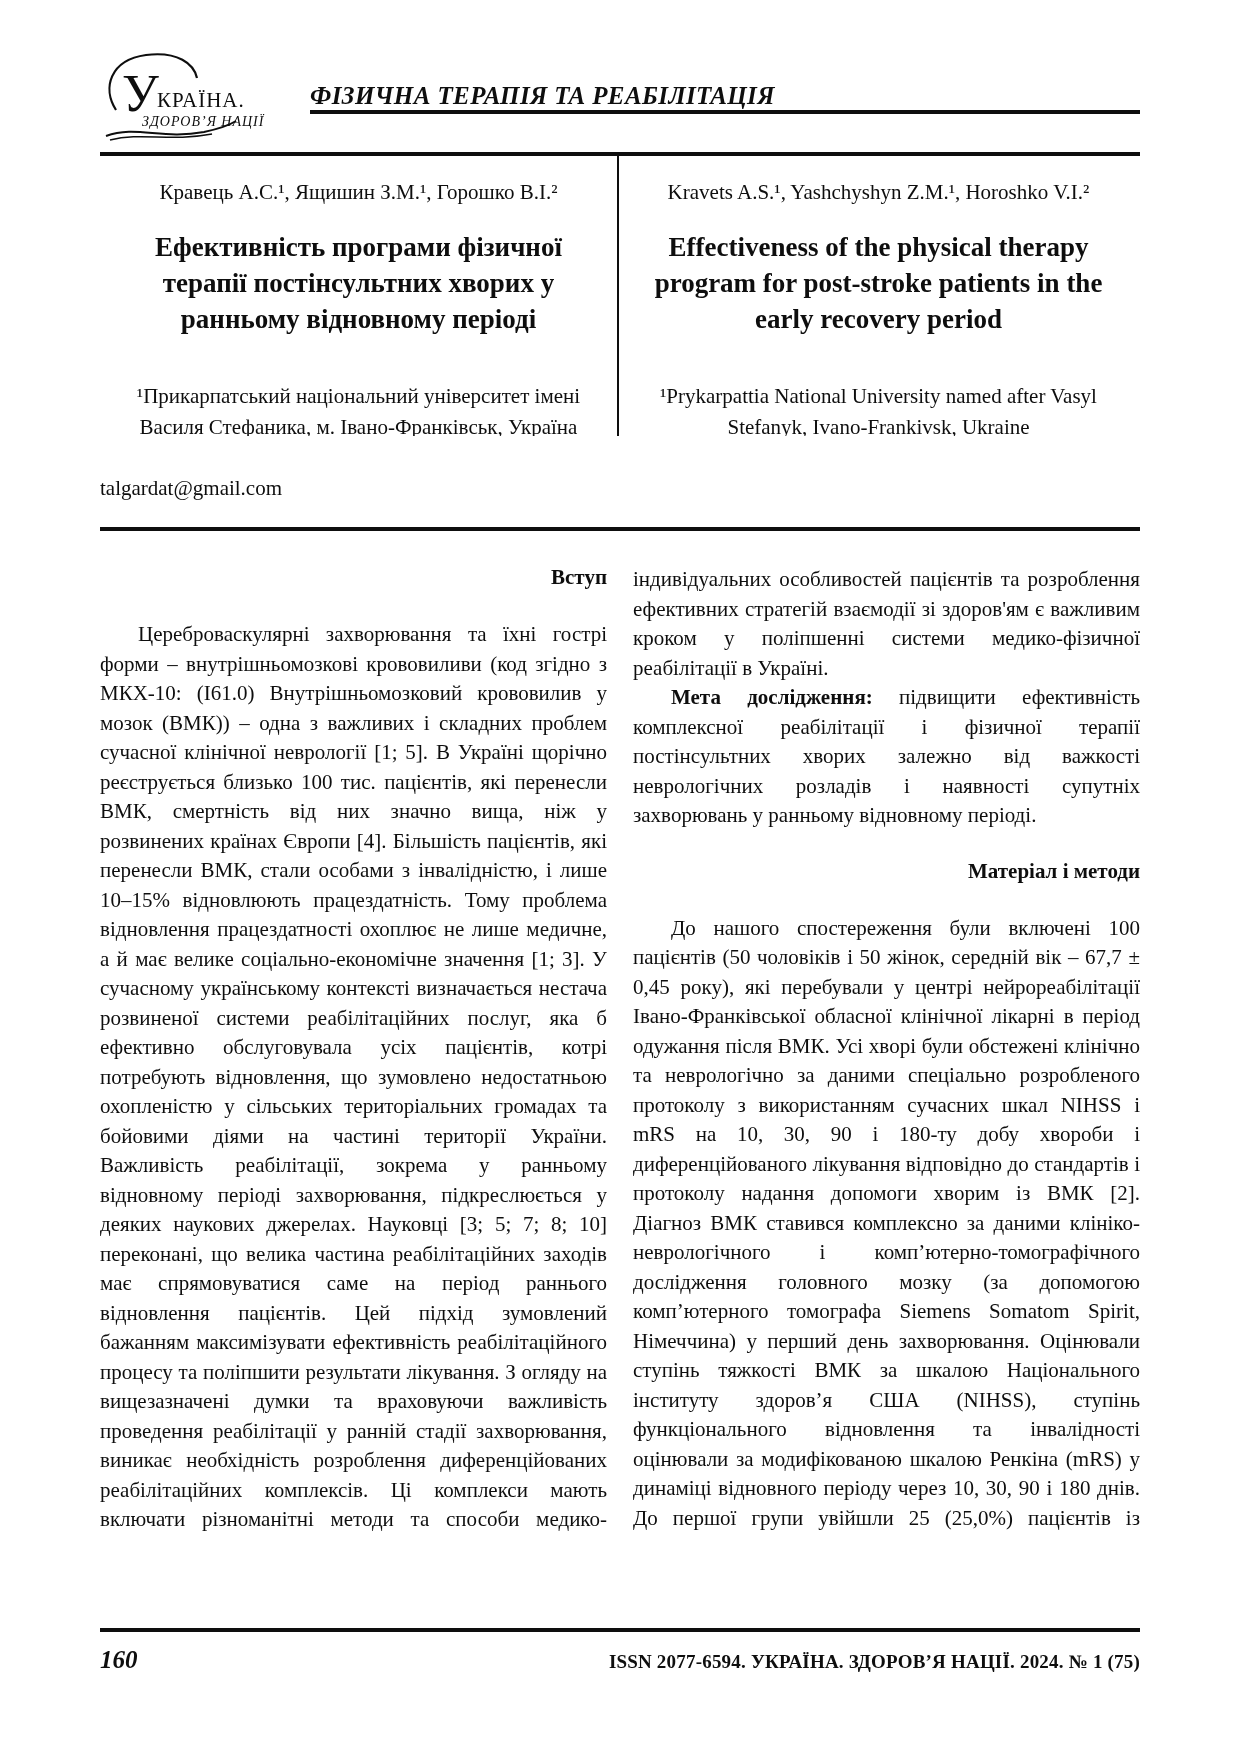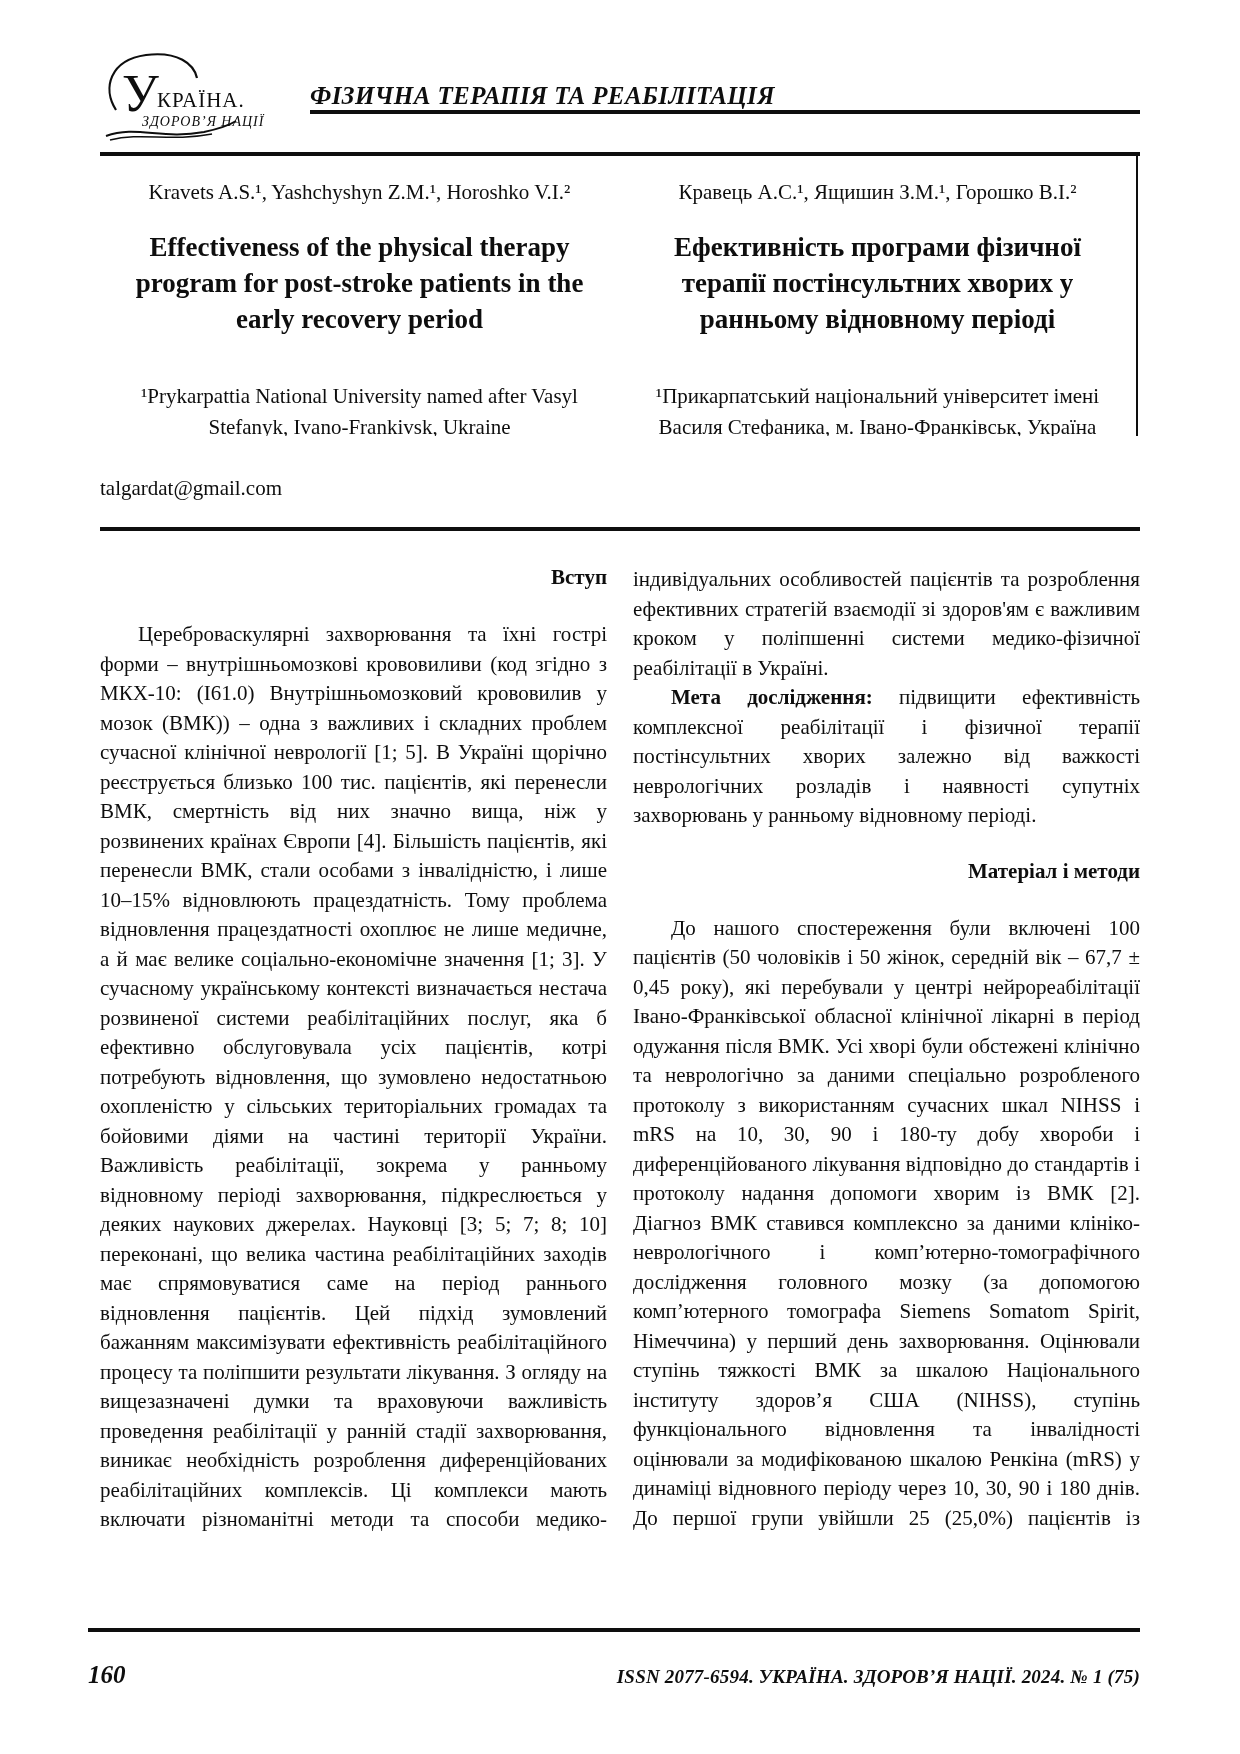--- a/index.html
+++ b/index.html
@@ -37,26 +37,26 @@
   .body-cols { display: flex; gap: 26px; margin-top: 24px; height: 982px; overflow: hidden; }
   .bcol { width: 507px; }
   .para { margin: 0; font-size: 21px; line-height: 29.5px; text-align: justify; }
   .indent { text-indent: 38px; }
   .sec-head { font-size: 21px; font-weight: bold; text-align: right; margin: 10px 0 30px; }
   .sec-head-2 { margin: 28px 0 30px; }
   .first-line-top { margin-top: 10px; }
   .goal-para { margin-top: 0; }
   
   .page-footer {
-    position: absolute; left: 88px; right: 100px; top: 1628px;
-    border-top: 4px solid #0e0e0e; padding-top: 29px;
+    position: absolute; left: 100px; right: 100px; top: 1628px;
+    border-top: 4px solid #0e0e0e; padding-top: 14px;
     display: flex; justify-content: space-between; align-items: baseline;
   }
   .pageno { font-size: 25px; font-weight: bold; font-style: italic; }
-  .issn { font-size: 19px; font-weight: bold; font-style: italic; letter-spacing: .2px; }
+  .issn { font-size: 19px; font-weight: bold; letter-spacing: .2px; }
   
   .logo svg text { fill: #0e0e0e; }
 </style>
 </head>
 <body>
 
 <div class="page">
 
   <header class="masthead">
     <div class="logo">
@@ -71,33 +71,33 @@
     </div>
     <div class="head-right">
       <div class="journal-title">ФІЗИЧНА ТЕРАПІЯ ТА РЕАБІЛІТАЦІЯ</div>
     </div>
   </header>
 
 
   <div class="rule rule-1"></div>
 
   <section class="title-grid">
+    <div class="tcol tcol-left">
+      <div class="authors">Кравець А.С.¹, Ящишин З.М.¹, Горошко В.І.²</div>
+      <h2 class="paper-title">Ефективність програми фізичної терапії постінсультних хворих у ранньому відновному періоді</h2>
+      <div class="affil">
+        <div>¹Прикарпатський національний університет імені Василя Стефаника, м. Івано-Франківськ, Україна</div>
+
+      </div>
+    </div>
     <div class="tcol">
       <div class="authors">Kravets A.S.¹, Yashchyshyn Z.M.¹, Horoshko V.I.²</div>
       <h2 class="paper-title">Effectiveness of the physical therapy program for post-stroke patients in the early recovery period</h2>
       <div class="affil">
         <div>¹Prykarpattia National University named after Vasyl Stefanyk, Ivano-Frankivsk, Ukraine</div>
-
-      </div>
-    </div>
-    <div class="tcol tcol-left">
-      <div class="authors">Кравець А.С.¹, Ящишин З.М.¹, Горошко В.І.²</div>
-      <h2 class="paper-title">Ефективність програми фізичної терапії постінсультних хворих у ранньому відновному періоді</h2>
-      <div class="affil">
-        <div>¹Прикарпатський національний університет імені Василя Стефаника, м. Івано-Франківськ, Україна</div>
 
       </div>
     </div>
   </section>
 
   <div class="email">talgardat@gmail.com</div>
 
   <div class="rule rule-2"></div>
 
   <main class="body-cols">

